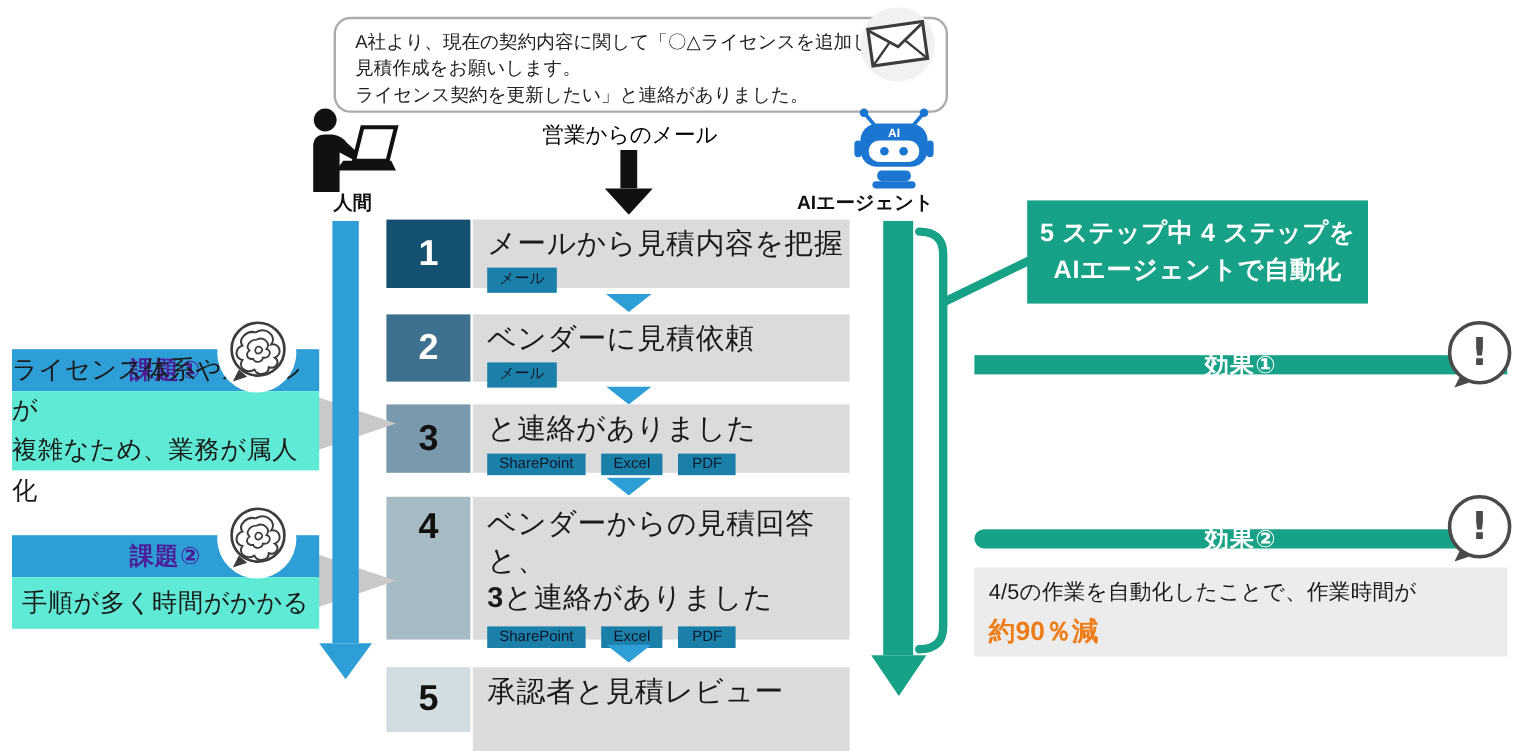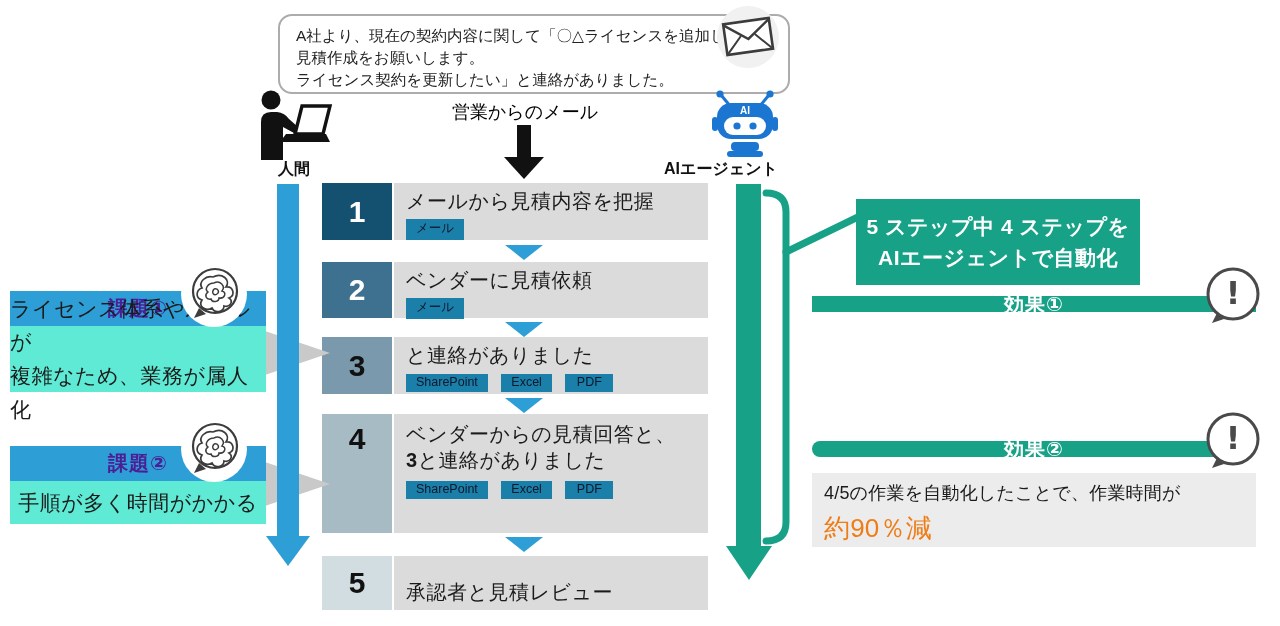--- a/index.html
+++ b/index.html
@@ -13,21 +13,21 @@
 
   .mail-label { position:absolute; left:447px; top:100px; width:156px; text-align:center;
     font-size:18px; color:#000000; }
 
   .actor-label { position:absolute; font-size:16px; color:#111; text-align:center;font-weight:bold; }
 
   
   .numbox { position:absolute; left:322px; width:70px; display:flex; align-items:center;
     justify-content:center; font-weight:bold; font-size:30px; }
   .stepbox { position:absolute; left:394px; width:314px; background:#DBDBDB; padding:5px 0 5px 12px; }
-  .step-title { font-size:20px; color:#1a1a1a; line-height:1.3; letter-spacing:.5px; }
+  .step-title { font-size:24px; color:#1a1a1a; line-height:1.3; letter-spacing:.5px; }
   .tagrow { margin-top:4px; }
   .tag { display:inline-block; background:#1A7FA9; color:#0f172a; font-size:12.5px;
     padding:1px 10px 3px; margin-right:9px; min-width:48px; text-align:center; }
   .n1 { background:#14506F; color:#fff; }
   .n2 { background:#3E7090; color:#fff; }
   .n3 { background:#7B99AC; color:#111; }
   .n4 { background:#A7BBC5; color:#111; align-items:flex-start; padding-top:8px; }
   .n5 { background:#D2DDE1; color:#111; }
 
   .chev { position:absolute; left:505px; width:38px; height:15px; z-index:2; }
@@ -39,29 +39,29 @@
   .issue-head { position:absolute; left:10px; width:256px; height:35px; background:#2E9ED6;
     color:#4c1d95; font-weight:bold; font-size:20px; display:flex; align-items:center;
     justify-content:center; z-index:2; letter-spacing:1px; }
   .issue-body { position:absolute; left:10px; width:256px; background:#5eead4; color:#1a1a1a;
     font-size:21px; line-height:1.6; display:flex; flex-direction:column; align-items:center;
     justify-content:center; z-index:2; letter-spacing:.5px; }
 
   
   .callout { position:absolute; left:856px; top:167px; width:284px; height:86px; background:#17A287;
     color:#fff; font-weight:bold; font-size:21px; display:flex; flex-direction:column;
-    align-items:center; justify-content:center; line-height:31px; z-index:2; letter-spacing:.5px;margin-top:32px; }
+    align-items:center; justify-content:center; line-height:31px; z-index:2; letter-spacing:.5px; }
 
   
   .fx-head { position:absolute; left:812px; width:444px; height:16px; background:#17A287; color:#fff;
     font-weight:bold; font-size:20px; display:flex; align-items:center; justify-content:center;
     z-index:2; letter-spacing:1px; }
   .fx-body { position:absolute; left:812px; width:444px; background:#ECECEC; color:#1a1a1a;
     font-size:18px; line-height:1.6; padding:6px 12px; z-index:2; letter-spacing:.2px; }
-  .fx-hl { color:#EE7D17; font-weight:normal; font-size:26px; }
+  .fx-hl { color:#EE7D17; font-weight:bold; font-size:22px; }
 
   .icon-abs { position:absolute; z-index:3; }
 </style>
 </head>
 <body>
 
 <div id="stage">
 
   <div class="bubble">
     <div>A社より、現在の契約内容に関して「〇△ライセンスを追加し、</div>
@@ -170,21 +170,21 @@
       <span class="tag">SharePoint</span>
       <span class="tag">Excel</span>
       <span class="tag">PDF</span>
     </div>
   </div>
   <svg class="chev" style="top:537px;" viewBox="0 0 38 15">
     <polygon points="0,0 38,0 19,15" fill="#2E9ED6"></polygon>
   </svg>
 
   <div class="numbox n5" style="top:556px;height:54px;">5</div>
-  <div class="stepbox" style="top:556px;height:54px;display:flex;align-items:flex-end;">
+  <div class="stepbox" style="top:556px;height:70px;display:flex;align-items:flex-start;">
     <div class="step-title">承認者と見積レビュー</div>
   </div>
 
   <div class="issue-head" style="top:291px;">課題①</div>
   <div class="issue-body" style="top:326px;height:66px;">
     <div>ライセンス体系やルールが</div>
     <div>複雑なため、業務が属人化</div>
   </div>
   <svg class="icon-abs" style="left:180px;top:260px;" width="68" height="70" viewBox="0 0 68 70">
     <circle cx="34" cy="34" r="33" fill="#fff"></circle>

